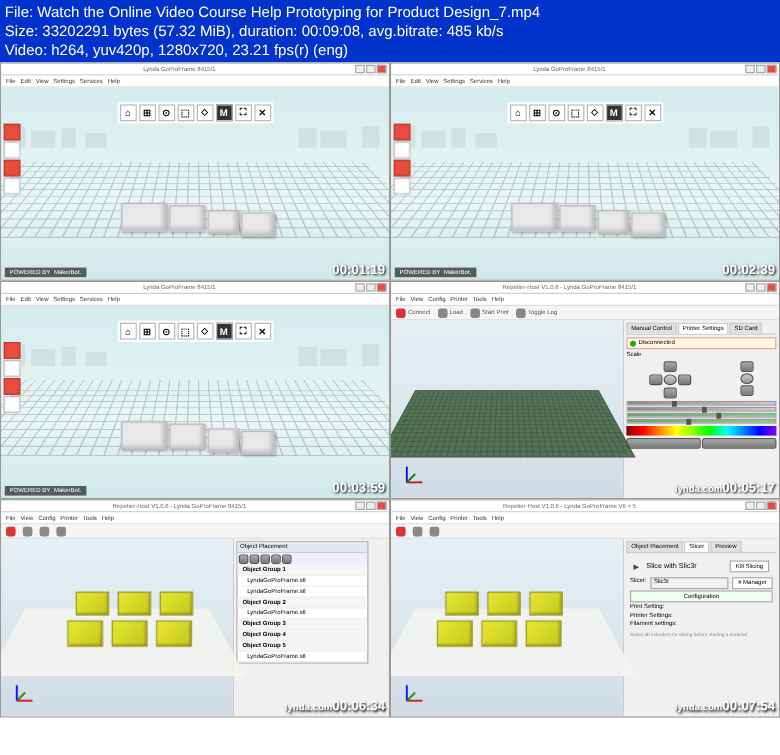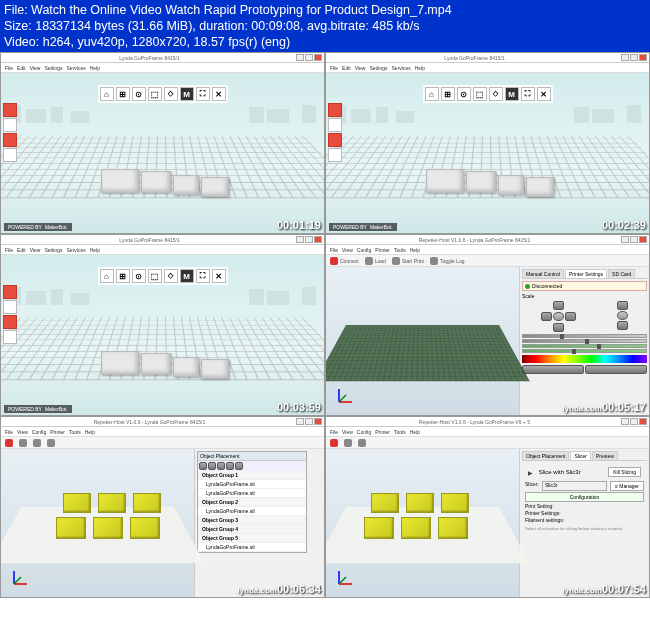--- a/index.html
+++ b/index.html
@@ -69,23 +69,23 @@
 .slice-btn-row { display: flex; align-items: center; gap: 6px; padding: 3px; }
 .play-icon { color: #444; }
 .kill-btn { background: #fff; border: 1px solid #aaa; padding: 1px 4px; font-size: 5px; }
 .statusbar { height: 8px; background: #f0f0f0; border-top: 1px solid #ccc; font-size: 4px; color: #666; padding: 0 3px; }
 .settings-row { display:flex; gap:3px; font-size:5px; margin:1px 0; }
 </style>
 </head>
 <body>
 
 <div class="info-header">
-  <div>File: Watch the Online Video Watch Rapid Prototyping for Product Design_7.mp4</div>
-  <div>Size: 18337134 bytes (31.66 MiB), duration: 00:09:08, avg.bitrate: 485 kb/s</div>
-  <div>Video: h264, yuv420p, 1280x720, 18.57 fps(r) (eng)</div>
+  <div>File: Watch the Online Video Course Help Prototyping for Product Design_7.mp4</div>
+  <div>Size: 33202291 bytes (57.32 MiB), duration: 00:09:08, avg.bitrate: 485 kb/s</div>
+  <div>Video: h264, yuv420p, 1280x720, 23.21 fps(r) (eng)</div>
 </div>
 
 <div class="grid">
 
   <div class="panel">
     <div class="titlebar">
       <span class="title-text">Lynda GoProFrame 8415/1</span>
       <div class="win-controls">
         <div class="win-btn"></div>
         <div class="win-btn"></div>

